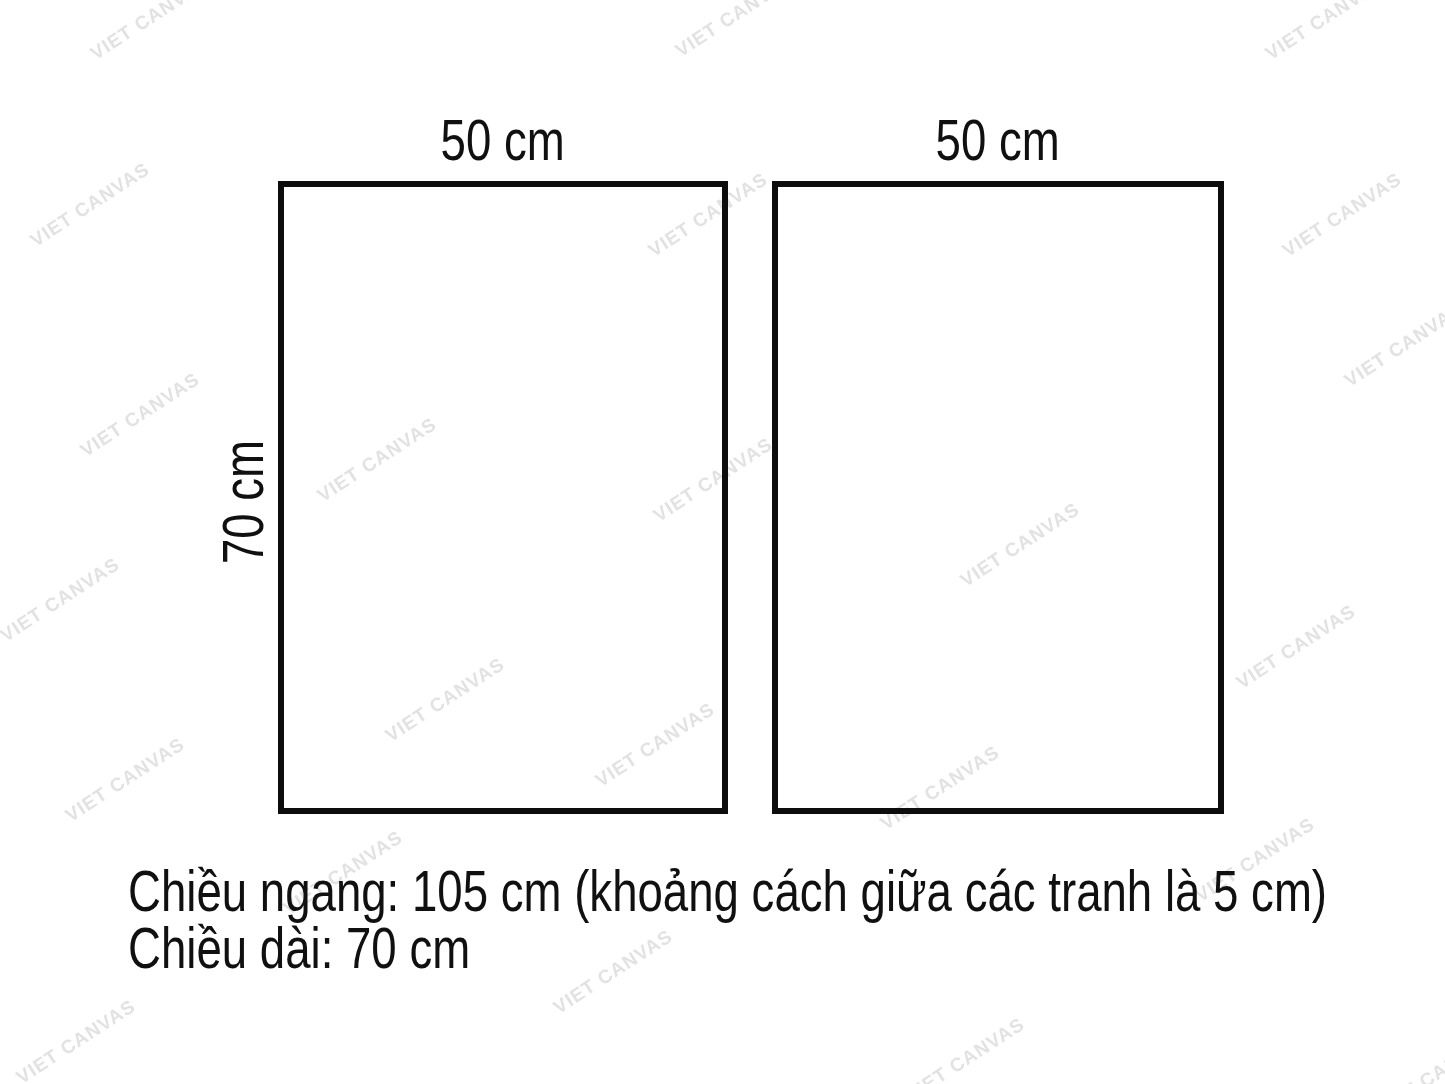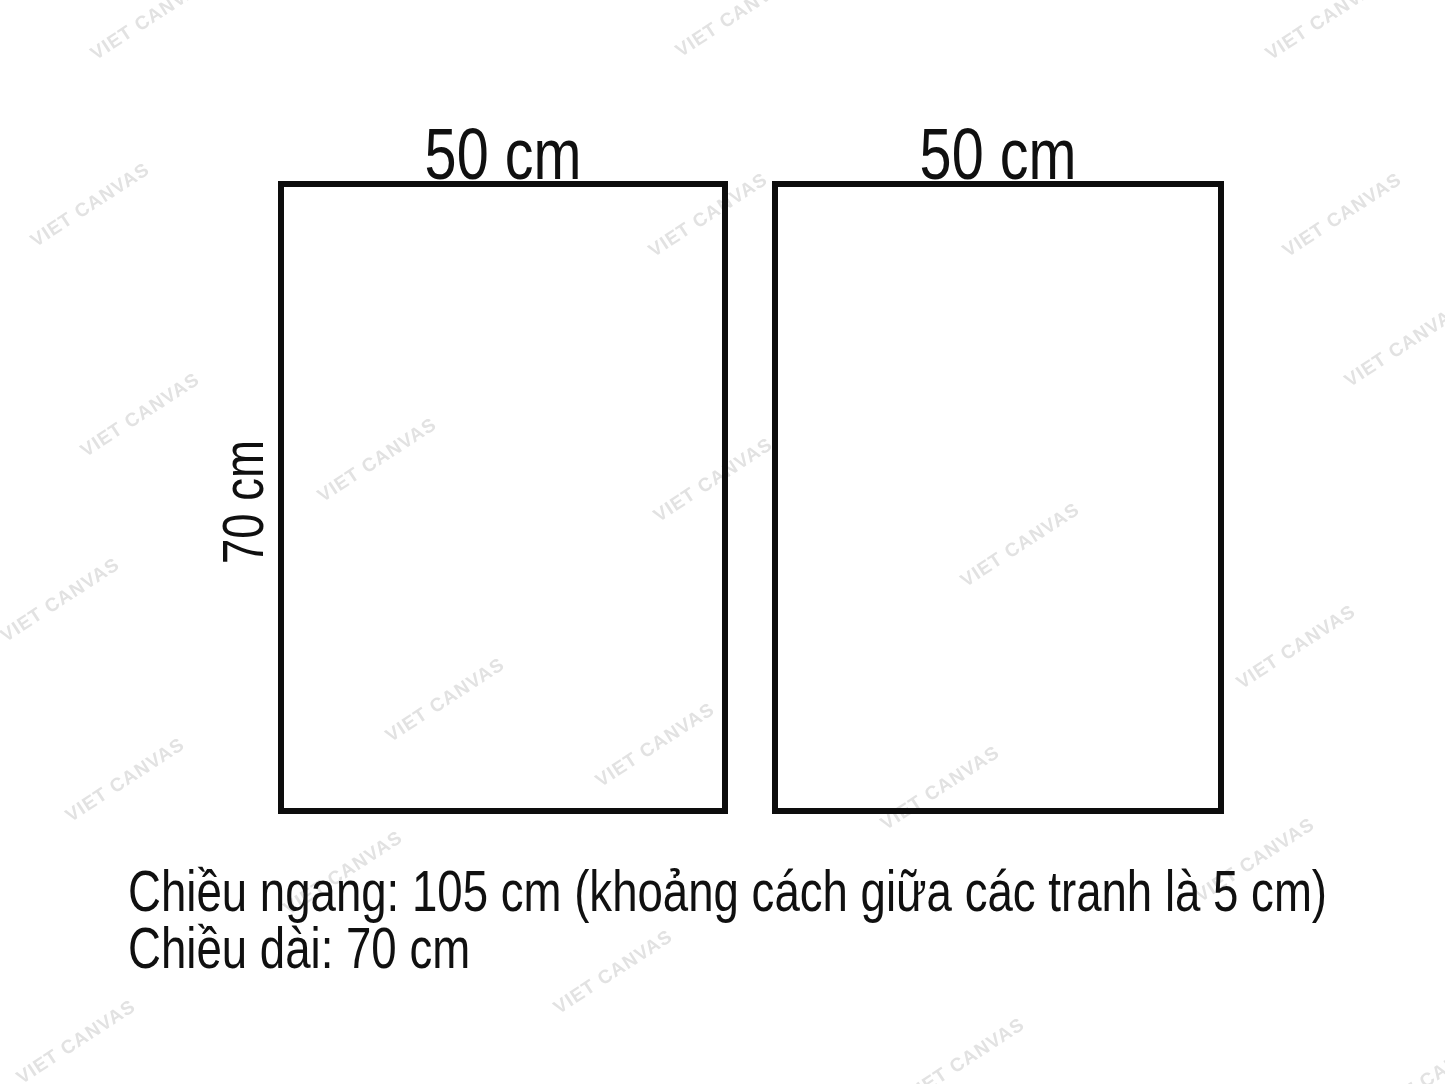--- a/index.html
+++ b/index.html
@@ -33,24 +33,23 @@
     z-index:1;
   }
   .panel-left  { left:278px; width:450px; }
   .panel-right { left:772px; width:452px; }
   
   .top-label {
     position:absolute;
     top:112px;
     height:65px;
     line-height:57px;
-    font-size:72px;
+    font-size:57px;
     text-align:center;
     z-index:2;
-    margin-top:14px;
   }
   .top-label-left  { left:278px; width:450px; }
   .top-label-right { left:772px; width:452px; }
   .top-label span, .caption-line span { display:inline-block; transform:scaleX(0.8); transform-origin:center; }
   .side-label {
     position:absolute;
     left:243px; top:502px;
     transform:translate(-50%,-50%) rotate(-90deg) scaleX(0.8);
     font-size:57px;
     line-height:57px;

